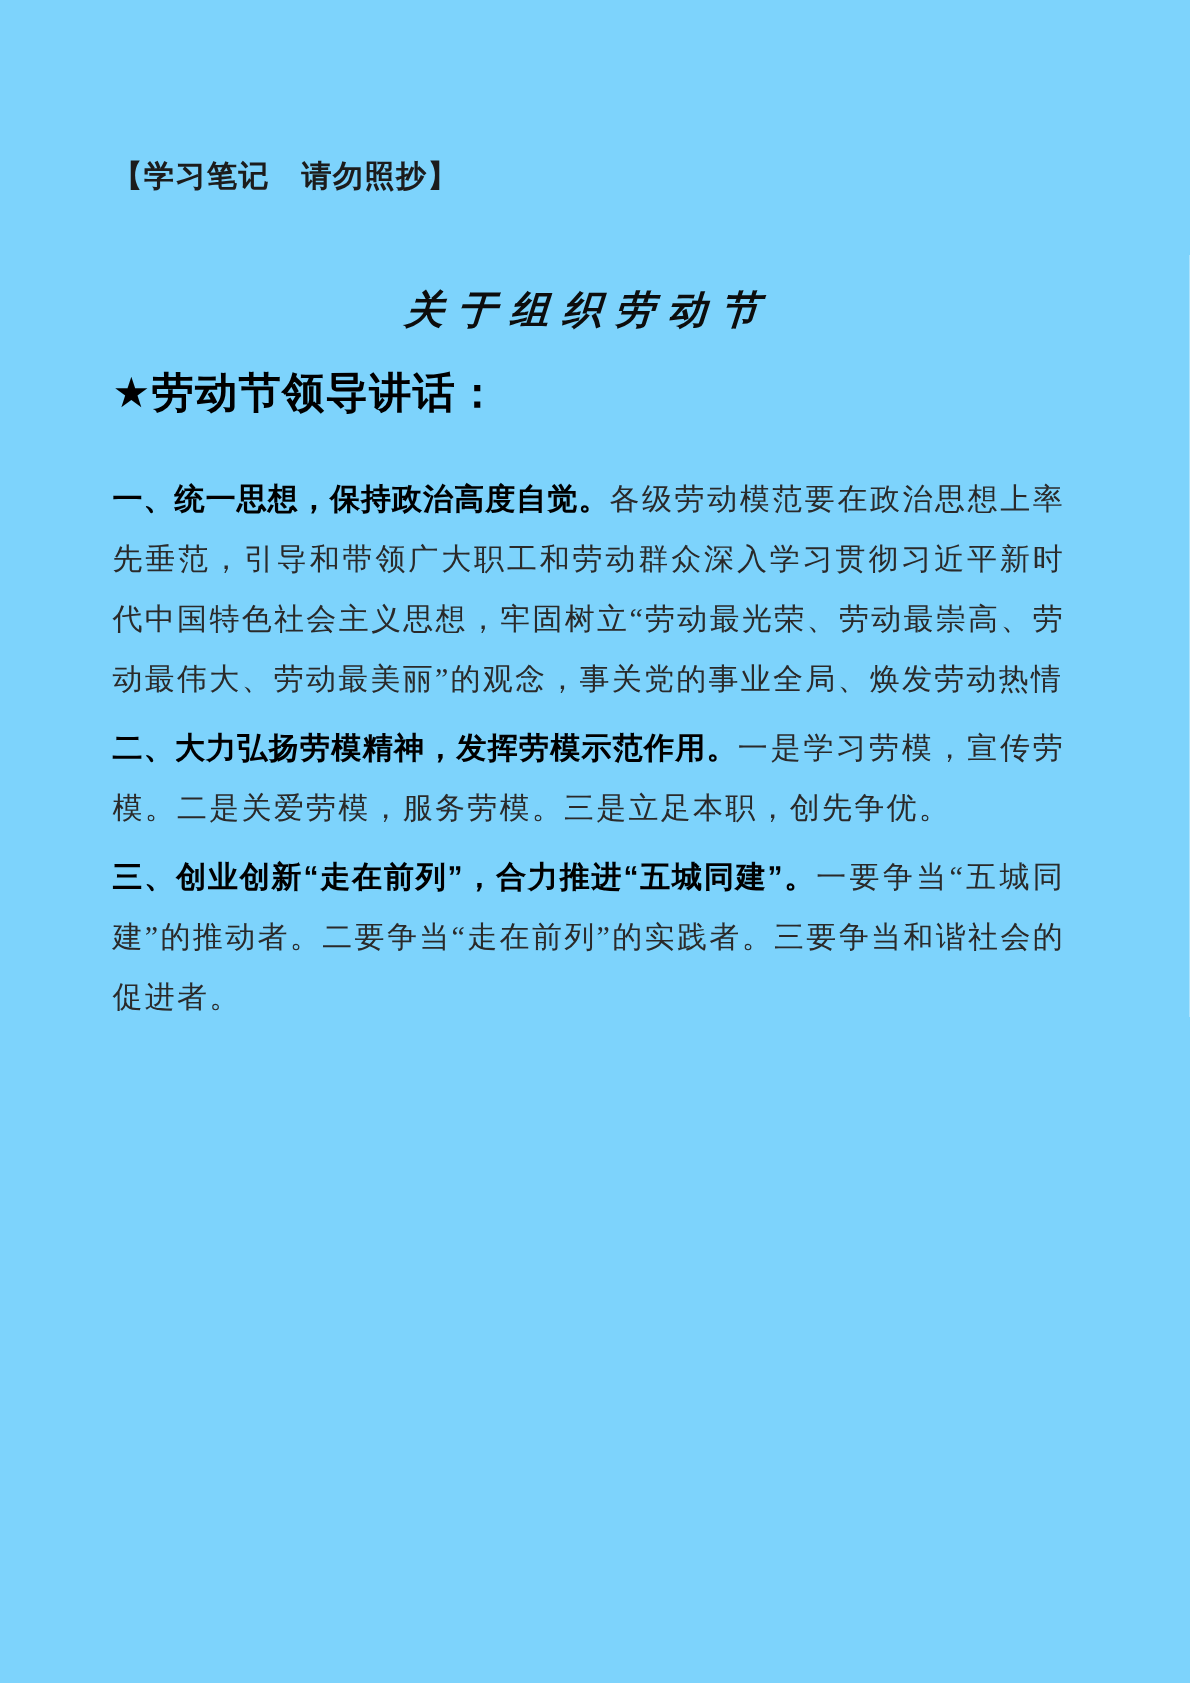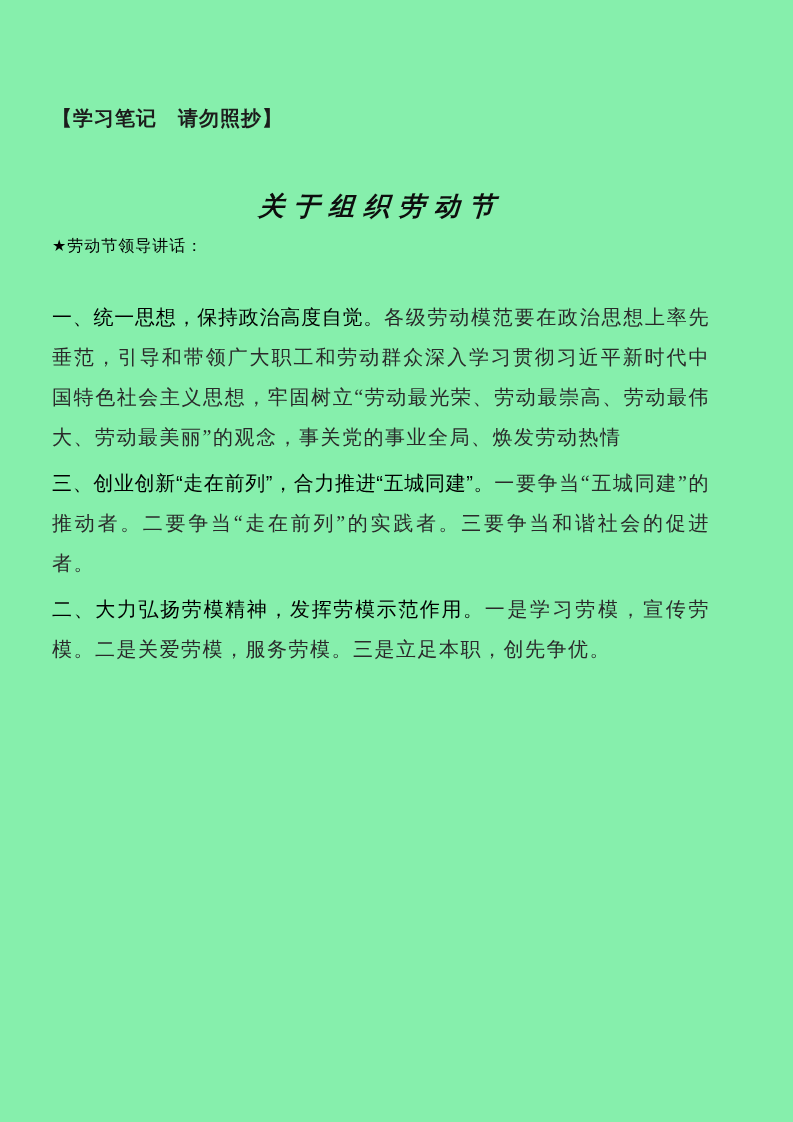--- a/index.html
+++ b/index.html
@@ -9,22 +9,22 @@
   }
   body {
     height: 1122px;
     overflow: hidden;
     font-family: "Liberation Serif", "DejaVu Serif", serif;
     color: #1a1a1a;
   }
   .doc-page {
     width: 793px;
     height: 1122px;
-    background: #86efac;
-    padding: 105px 83px 0 52px;
+    background: #7dd3fc;
+    padding: 105px 83px 0 75px;
   }
   .header-note {
     font-family: "Liberation Sans", "DejaVu Sans", sans-serif;
     font-weight: 600;
     font-size: 20px;
     line-height: 26px;
     letter-spacing: 1px;
     color: #1c1c1c;
   }
   .doc-title {
@@ -33,42 +33,42 @@
     font-family: cursive;
     font-style: italic;
     font-weight: 600;
     font-size: 26px;
     line-height: 40px;
     letter-spacing: 9px;
     color: #0d0d0d;
     transform: skewX(-4deg);
   }
   .subheading {
-    margin-top: 4px;
+    margin-top: 20px;
     font-family: "Liberation Sans", "DejaVu Sans", sans-serif;
-    font-weight: 400;
-    font-size: 16px;
+    font-weight: 700;
+    font-size: 28px;
     line-height: 30px;
     letter-spacing: 1px;
     color: #000000;
   }
   .content {
     margin-top: 36px;
   }
   .para {
     font-size: 20px;
     line-height: 40px;
     letter-spacing: 1.5px;
     text-align: justify;
     margin-bottom: 6px;
     color: #2a2a2a;
   }
   .para .lead {
     font-family: "Liberation Sans", "DejaVu Sans", sans-serif;
-    font-weight: 400;
+    font-weight: 700;
     letter-spacing: 0.5px;
     color: #000000;
   }
   .para .body-text {
     font-family: "Liberation Serif", "DejaVu Serif", serif;
     font-weight: 400;
   }
 </style>
 </head>
 <body>
@@ -78,19 +78,19 @@
   <div class="header-note">【学习笔记　请勿照抄】</div>
 
   <h1 class="doc-title">关于组织劳动节</h1>
 
   <div class="subheading">★劳动节领导讲话：</div>
 
   <div class="content">
 
     <p class="para"><span class="lead">一、统一思想，保持政治高度自觉。</span><span class="body-text">各级劳动模范要在政治思想上率先垂范，引导和带领广大职工和劳动群众深入学习贯彻习近平新时代中国特色社会主义思想，牢固树立“劳动最光荣、劳动最崇高、劳动最伟大、劳动最美丽”的观念，事关党的事业全局、焕发劳动热情</span></p>
 
+    <p class="para"><span class="lead">二、大力弘扬劳模精神，发挥劳模示范作用。</span><span class="body-text">一是学习劳模，宣传劳模。二是关爱劳模，服务劳模。三是立足本职，创先争优。</span></p>
+
     <p class="para"><span class="lead">三、创业创新“走在前列”，合力推进“五城同建”。</span><span class="body-text">一要争当“五城同建”的推动者。二要争当“走在前列”的实践者。三要争当和谐社会的促进者。</span></p>
-
-    <p class="para"><span class="lead">二、大力弘扬劳模精神，发挥劳模示范作用。</span><span class="body-text">一是学习劳模，宣传劳模。二是关爱劳模，服务劳模。三是立足本职，创先争优。</span></p>
 
 
   </div>
 </div>
 
 </body></html>

